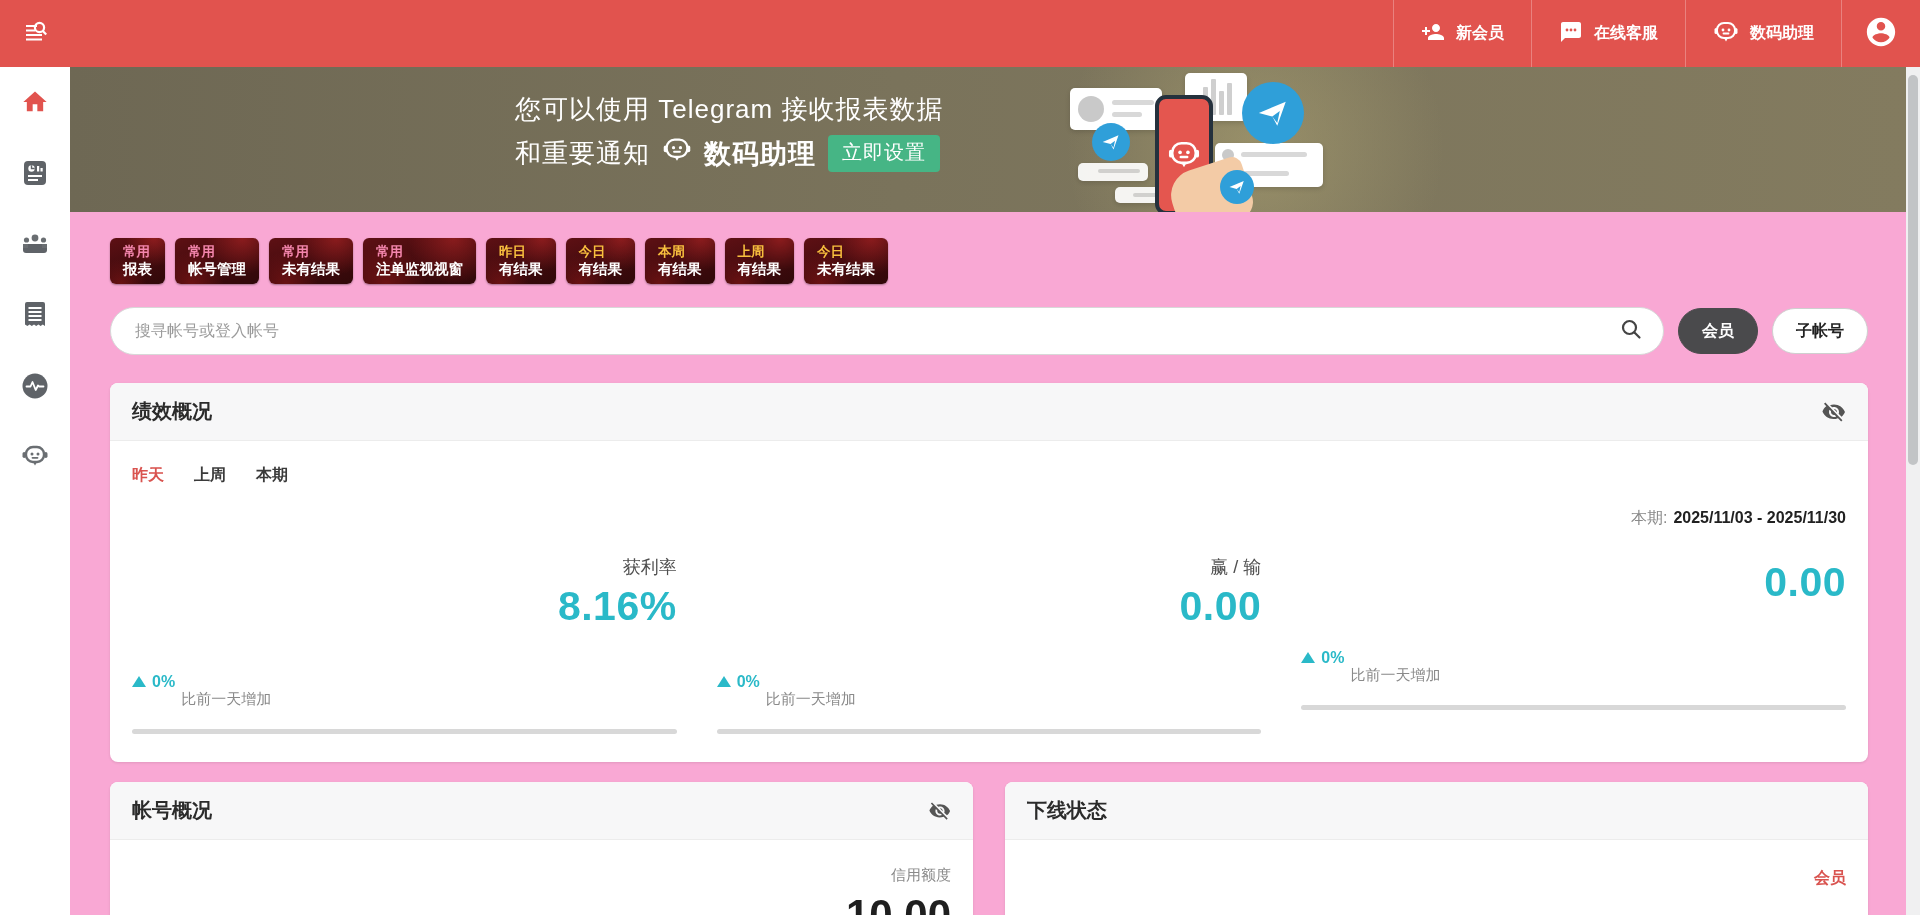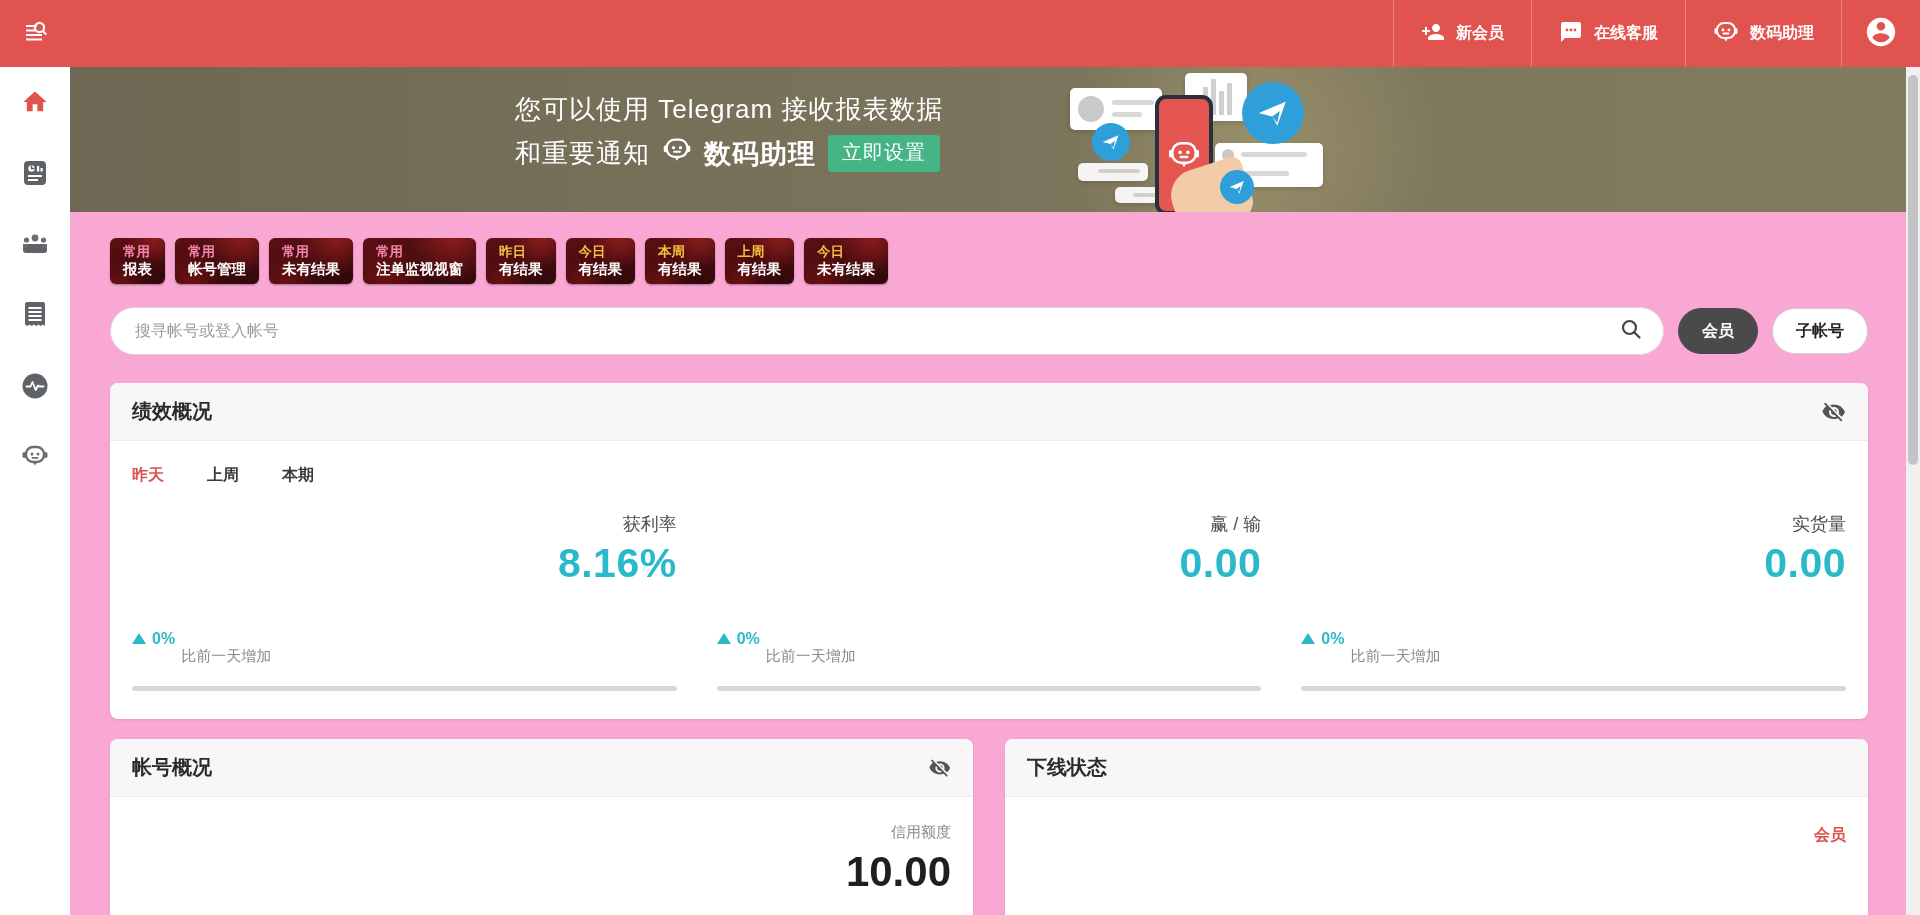--- a/index.html
+++ b/index.html
@@ -71,21 +71,21 @@
   .pill.inactive { background:#fff; color:#222; border:1px solid #cfcfcf; }
 
   
   .card { background:#fff; border-radius:8px; box-shadow:0 1px 3px rgba(0,0,0,.10); overflow:hidden;text-align:right; }
   .card-header { background:#f7f7f8; border-bottom:1px solid #ececec; padding:15px 22px; display:flex; align-items:center; justify-content:space-between; }
   .card-title { font-size:20px; font-weight:700; color:#2b2b2b; }
   .eye-btn { cursor:pointer; display:flex; }
 
   .perf { margin:28px 38px 0 40px; }
   .perf-body { padding:24px 18px 28px; }
-  .tabs { display:flex; gap:43px; padding:0 4px; }
+  .tabs { display:flex; gap:30px; padding:0 4px; }
   .tab { font-size:16px; font-weight:700; color:#3a3a3a; cursor:pointer; }
   .tab.active { color:#d9534f; }
   .period { margin-top:22px; padding:0 4px; font-size:16px; color:#8a8a8a; }
   .period b { color:#212121; margin-left:6px; }
   .metrics { display:grid; grid-template-columns:repeat(3,1fr); gap:40px; margin-top:26px; padding:0 4px; }
   .m-label { font-size:18px; color:#4f4f4f; }
   .m-value { margin-top:4px; font-size:41px; font-weight:700; color:#2ab9c8; letter-spacing:.5px; }
   .m-delta { margin-top:24px; display:flex; align-items:center; gap:6px; font-size:15px; }
   .tri-up { width:0; height:0; border-left:7px solid transparent; border-right:7px solid transparent; border-bottom:11px solid #2ab9c8; }
   .m-pct { color:#2ab9c8; font-weight:700; font-size:16px; }
@@ -369,20 +369,23 @@
           <svg width="24" height="24" viewBox="0 0 24 24">
               <path fill="#555" d="M12 7c2.76 0 5 2.24 5 5 0 .65-.13 1.26-.36 1.83l2.92 2.92c1.51-1.26 2.7-2.89 3.43-4.75-1.73-4.39-6-7.5-11-7.5-1.4 0-2.74.25-3.98.7l2.16 2.16C10.74 7.13 11.35 7 12 7zM2.01 3.87l2.28 2.28C2.6 7.45 1.15 9.3.45 11.5c1.73 4.39 6 7.5 11 7.5 1.55 0 3.03-.3 4.38-.84l.42.42 2.92 2.92 1.27-1.27L3.29 2.6 2.01 3.87zM7.53 9.8l1.55 1.55c-.05.21-.08.43-.08.65 0 1.66 1.34 3 3 3 .22 0 .44-.03.65-.08l1.55 1.55c-.67.33-1.41.53-2.2.53-2.76 0-5-2.24-5-5 0-.79.2-1.53.53-2.2zm4.31-.78l3.15 3.15.02-.16c0-1.66-1.34-3-3-3l-.17.01z"></path>
             </svg>
         </span>
       </div>
       <div class="perf-body">
         <div class="tabs">
           <span class="tab active">昨天</span>
           <span class="tab">上周</span>
           <span class="tab">本期</span>
+        </div>
+        <div class="period">
+          <span>本期:</span><b>2025/11/03 - 2025/11/30</b>
         </div>
         <div class="metrics">
           <div class="metric">
             <div class="m-label">获利率</div>
             <div class="m-value">8.16%</div>
             <div class="m-delta">
               <span class="tri-up"></span>
               <span class="m-pct">0%</span>
               <span class="m-note">比前一天增加</span>
             </div>
@@ -392,21 +395,20 @@
             <div class="m-label">赢 / 输</div>
             <div class="m-value">0.00</div>
             <div class="m-delta">
               <span class="tri-up"></span>
               <span class="m-pct">0%</span>
               <span class="m-note">比前一天增加</span>
             </div>
             <div class="m-bar"></div>
           </div>
           <div class="metric">
-            <div class="m-label">实货量</div>
             <div class="m-value">0.00</div>
             <div class="m-delta">
               <span class="tri-up"></span>
               <span class="m-pct">0%</span>
               <span class="m-note">比前一天增加</span>
             </div>
             <div class="m-bar"></div>
           </div>
         </div>
       </div>

